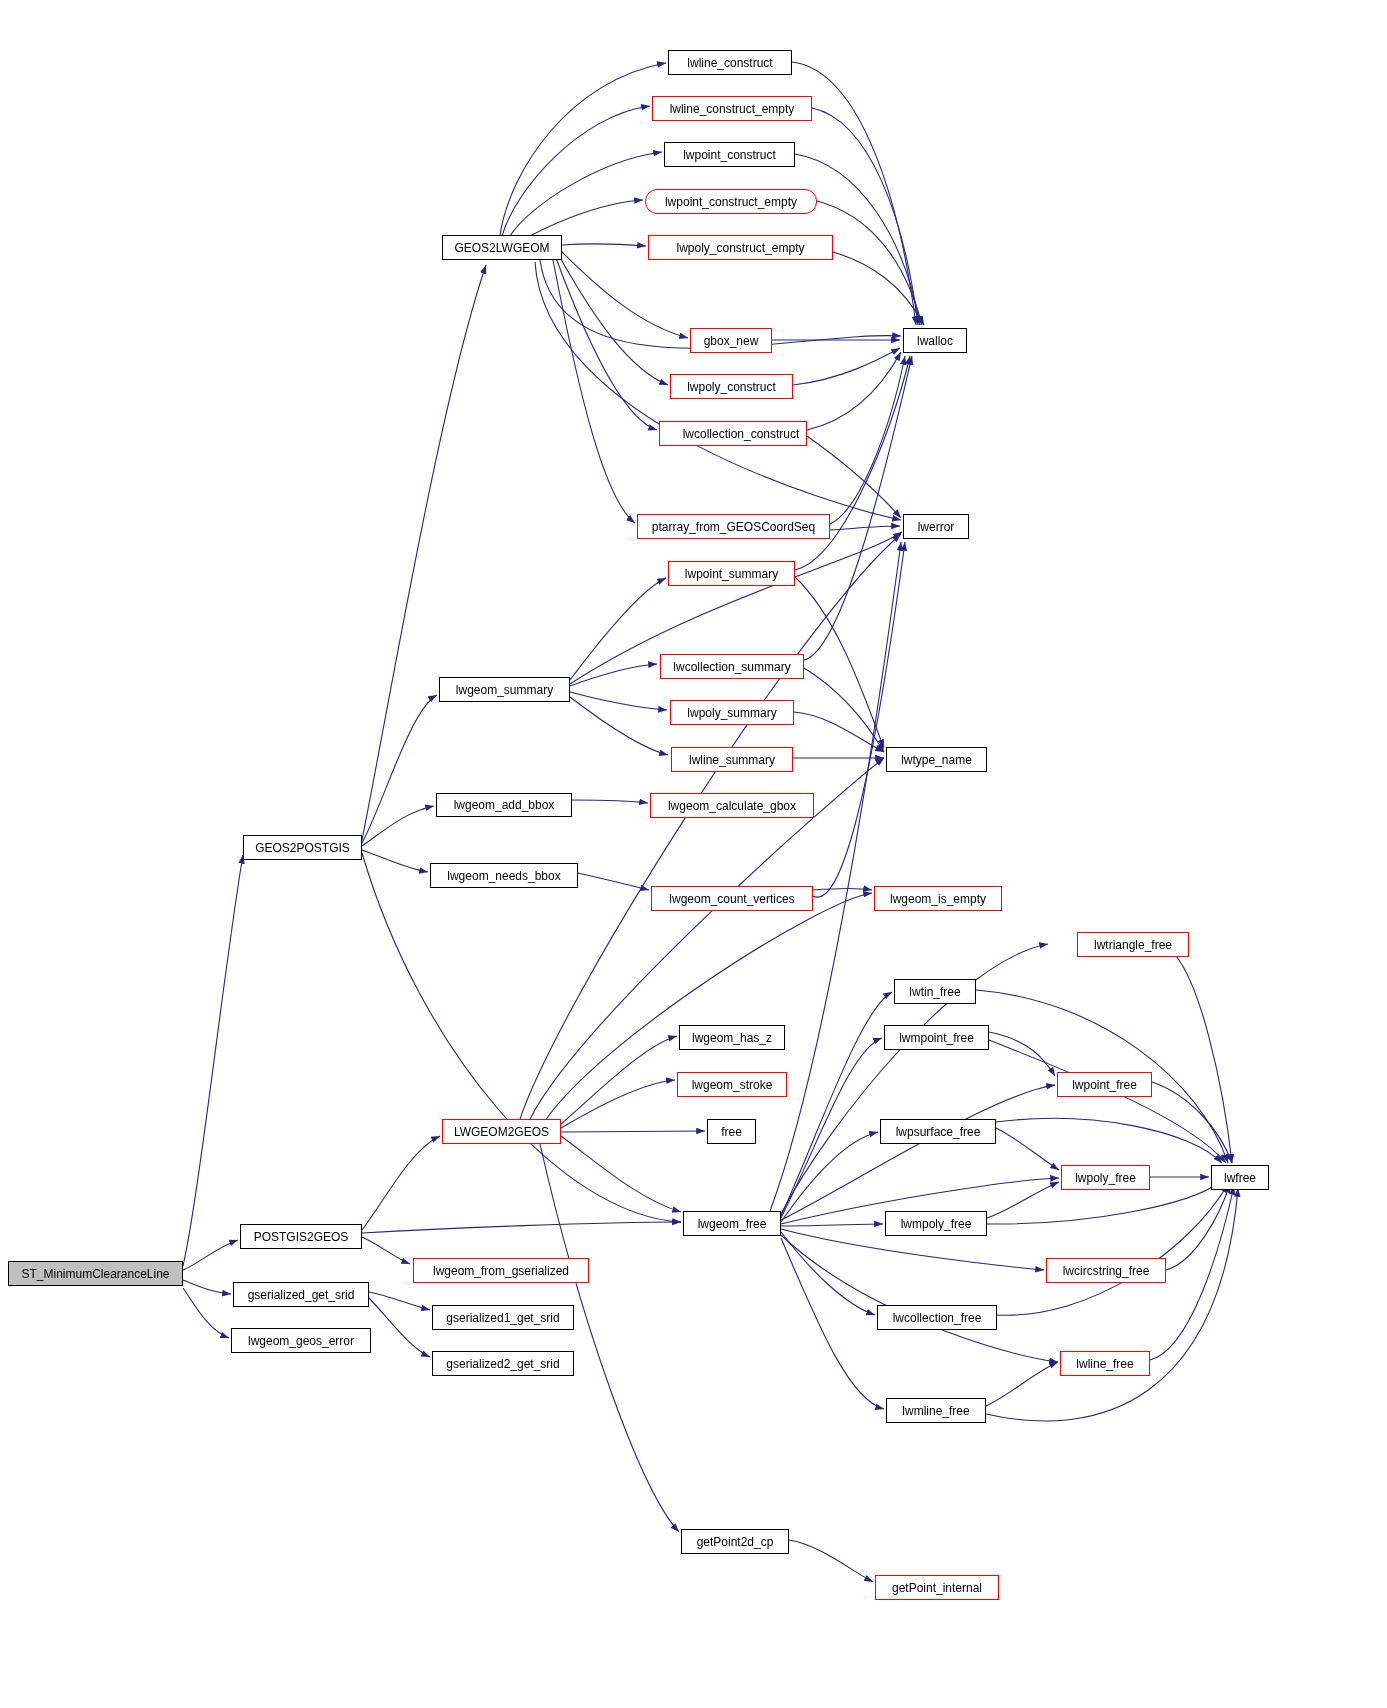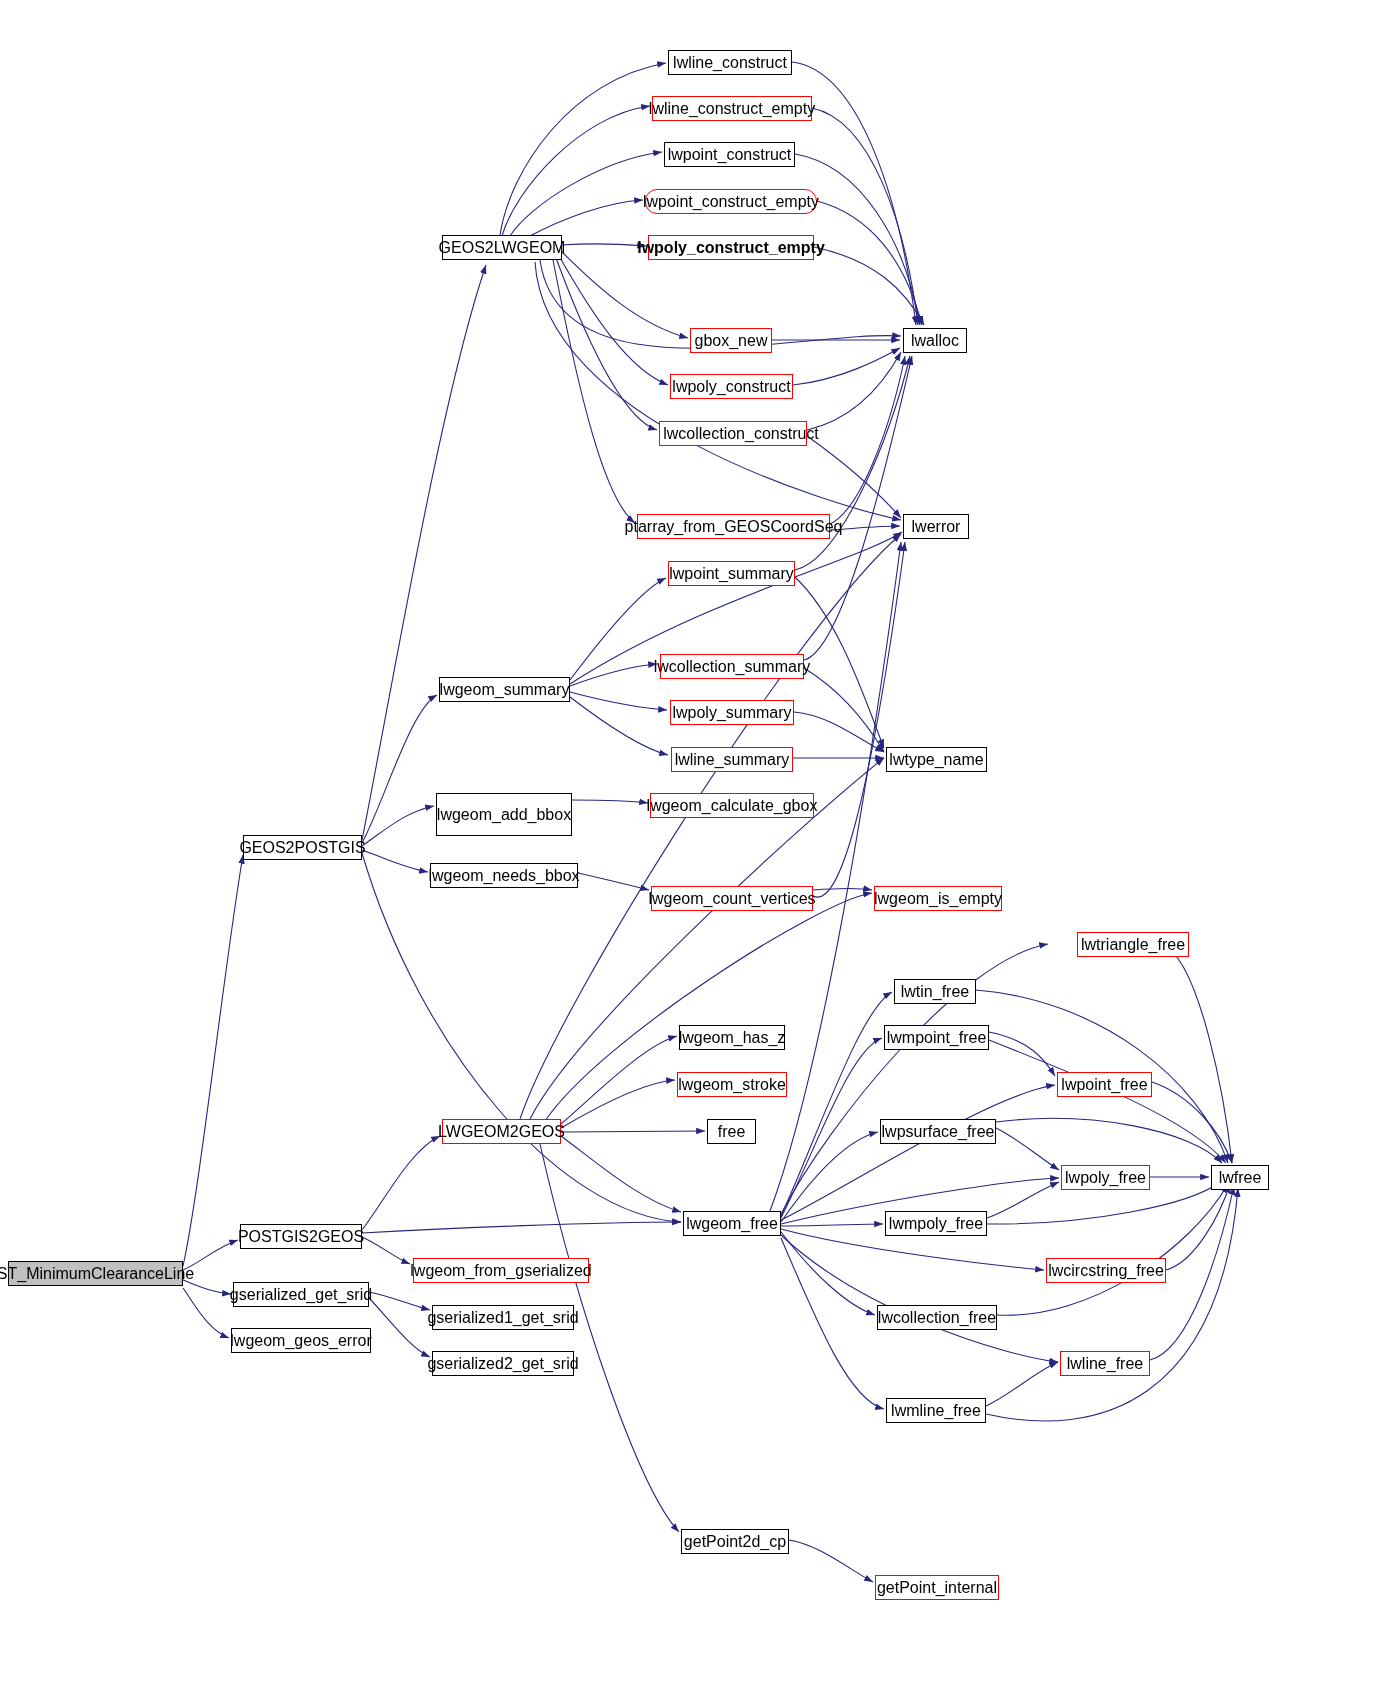--- a/index.html
+++ b/index.html
@@ -21,21 +21,21 @@
     top: 0;
     width: 1387px;
     height: 1708px;
     pointer-events: none;
   }
   .node {
     position: absolute;
     box-sizing: border-box;
     background: #ffffff;
     border: 1px solid #000000;
-    font-size: 16px;
+    font-size: 12px;
     line-height: 1;
     color: #000000;
     display: flex;
     align-items: center;
     justify-content: center;
     white-space: nowrap;
     letter-spacing: 0px;
   }
   .node.red {
     border-color: #ff0000;
@@ -163,34 +163,34 @@
   <div class="node root" style="left:8px;  top:1261px; width:175px; height:25px;">ST_MinimumClearanceLine</div>
   <div class="node" style="left:240px; top:1224px; width:122px; height:25px;">POSTGIS2GEOS</div>
   <div class="node" style="left:233px; top:1282px; width:136px; height:25px;">gserialized_get_srid</div>
   <div class="node" style="left:231px; top:1328px; width:140px; height:25px;">lwgeom_geos_error</div>
   <div class="node" style="left:243px; top:835px;  width:119px; height:25px;">GEOS2POSTGIS</div>
   <div class="node" style="left:442px; top:235px;  width:120px; height:25px;">GEOS2LWGEOM</div>
   <div class="node" style="left:668px; top:50px;   width:124px; height:25px;">lwline_construct</div>
   <div class="node red" style="left:652px; top:96px;   width:160px; height:25px;">lwline_construct_empty</div>
   <div class="node" style="left:664px; top:142px;  width:131px; height:25px;">lwpoint_construct</div>
   <div class="node red" style="left:645px; top:189px;  width:172px; height:25px;border-radius:12px;">lwpoint_construct_empty</div>
-  <div class="node red" style="left:648px; top:235px;  width:166px; height:25px;font-weight:bold;">lwpoly_construct_empty</div>
+  <div class="node red" style="left:648px; top:235px;  width:185px; height:25px;">lwpoly_construct_empty</div>
   <div class="node red" style="left:690px; top:328px;  width:82px;  height:25px;">gbox_new</div>
   <div class="node red" style="left:670px; top:374px;  width:123px; height:25px;">lwpoly_construct</div>
   <div class="node red" style="left:659px; top:421px;  width:148px; height:25px;padding-left:16px;">lwcollection_construct</div>
   <div class="node red" style="left:637px; top:514px;  width:193px; height:25px;">ptarray_from_GEOSCoordSeq</div>
   <div class="node" style="left:903px; top:328px;  width:64px;  height:25px;">lwalloc</div>
   <div class="node" style="left:903px; top:514px;  width:66px;  height:25px;">lwerror</div>
   <div class="node red" style="left:668px; top:561px;  width:127px; height:25px;">lwpoint_summary</div>
   <div class="node" style="left:439px; top:677px;  width:131px; height:25px;">lwgeom_summary</div>
   <div class="node red" style="left:660px; top:654px;  width:144px; height:25px;">lwcollection_summary</div>
   <div class="node red" style="left:670px; top:700px;  width:124px; height:25px;">lwpoly_summary</div>
   <div class="node red" style="left:671px; top:747px;  width:122px; height:25px;">lwline_summary</div>
   <div class="node" style="left:886px; top:747px;  width:101px; height:25px;">lwtype_name</div>
-  <div class="node" style="left:436px; top:793px;  width:136px; height:43px;">lwgeom_add_bbox</div>
+  <div class="node" style="left:436px; top:793px;  width:136px; height:24px;">lwgeom_add_bbox</div>
   <div class="node red" style="left:650px; top:793px;  width:164px; height:25px;">lwgeom_calculate_gbox</div>
   <div class="node" style="left:430px; top:863px;  width:148px; height:25px;">lwgeom_needs_bbox</div>
   <div class="node red" style="left:651px; top:886px;  width:162px; height:25px;">lwgeom_count_vertices</div>
   <div class="node red" style="left:874px; top:886px;  width:128px; height:25px;">lwgeom_is_empty</div>
   <div class="node red" style="left:1050px; top:932px; width:112px; height:25px;margin-left:27px;">lwtriangle_free</div>
   <div class="node" style="left:894px; top:979px;  width:82px;  height:25px;">lwtin_free</div>
   <div class="node" style="left:884px; top:1025px; width:105px; height:25px;">lwmpoint_free</div>
   <div class="node red" style="left:1057px; top:1072px; width:95px; height:25px;">lwpoint_free</div>
   <div class="node" style="left:679px; top:1025px; width:106px; height:25px;">lwgeom_has_z</div>
   <div class="node red" style="left:677px; top:1072px; width:110px; height:25px;">lwgeom_stroke</div>

